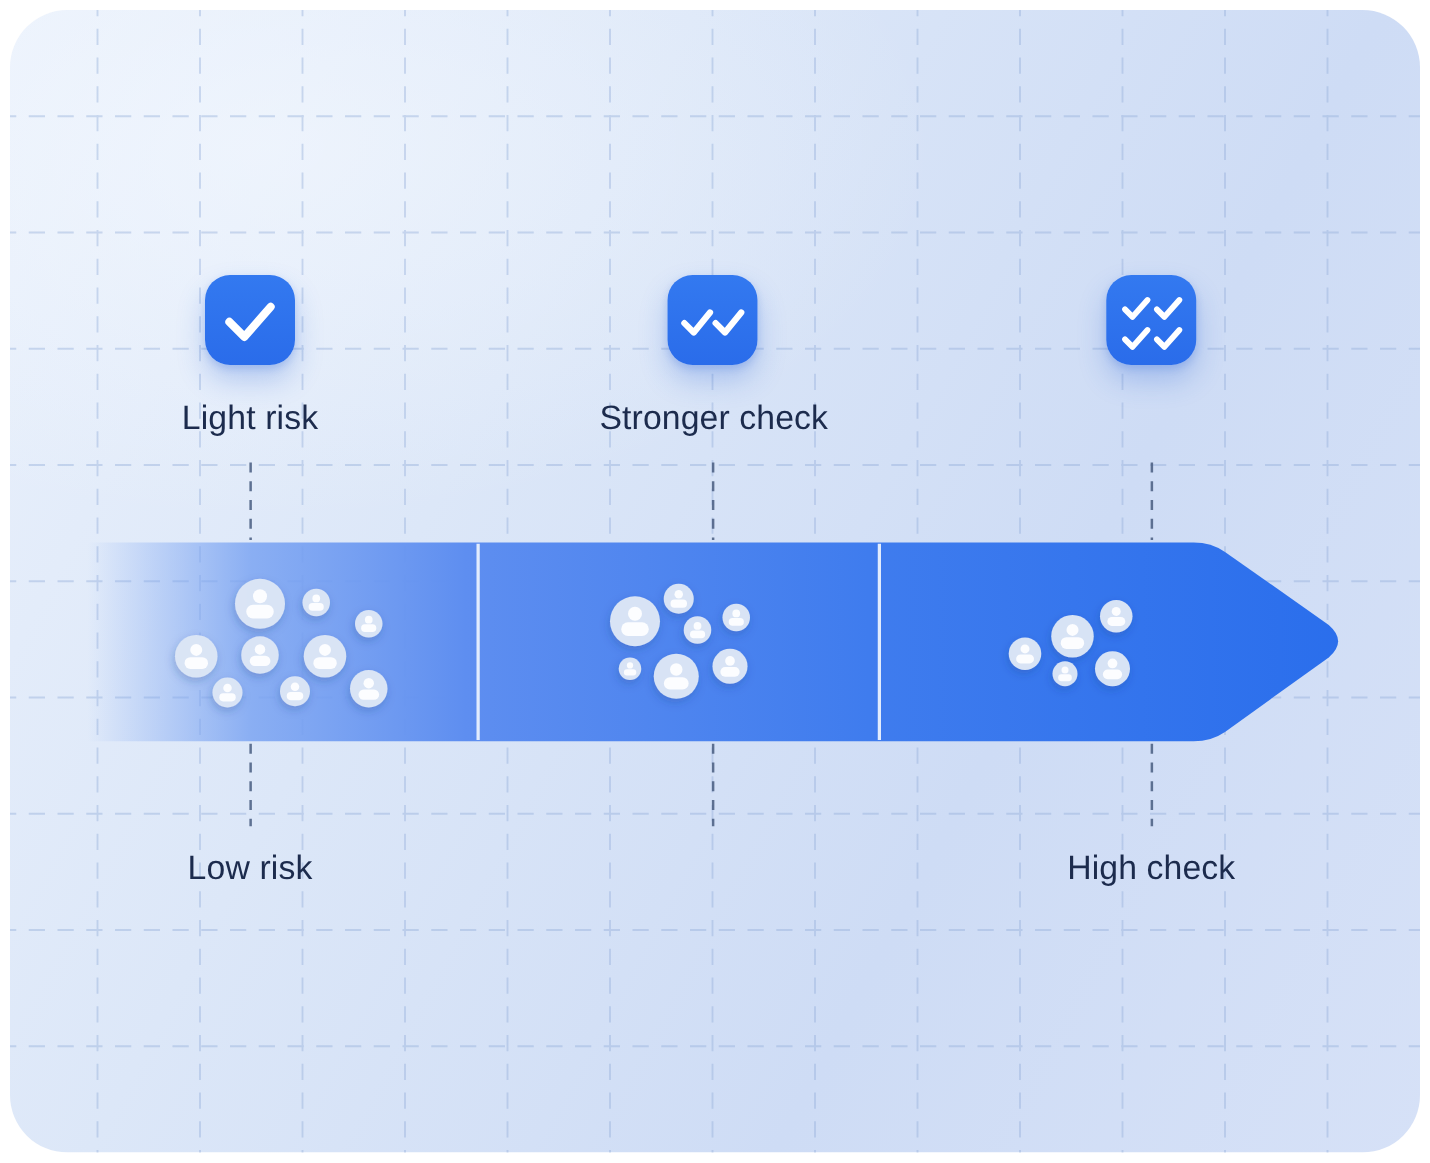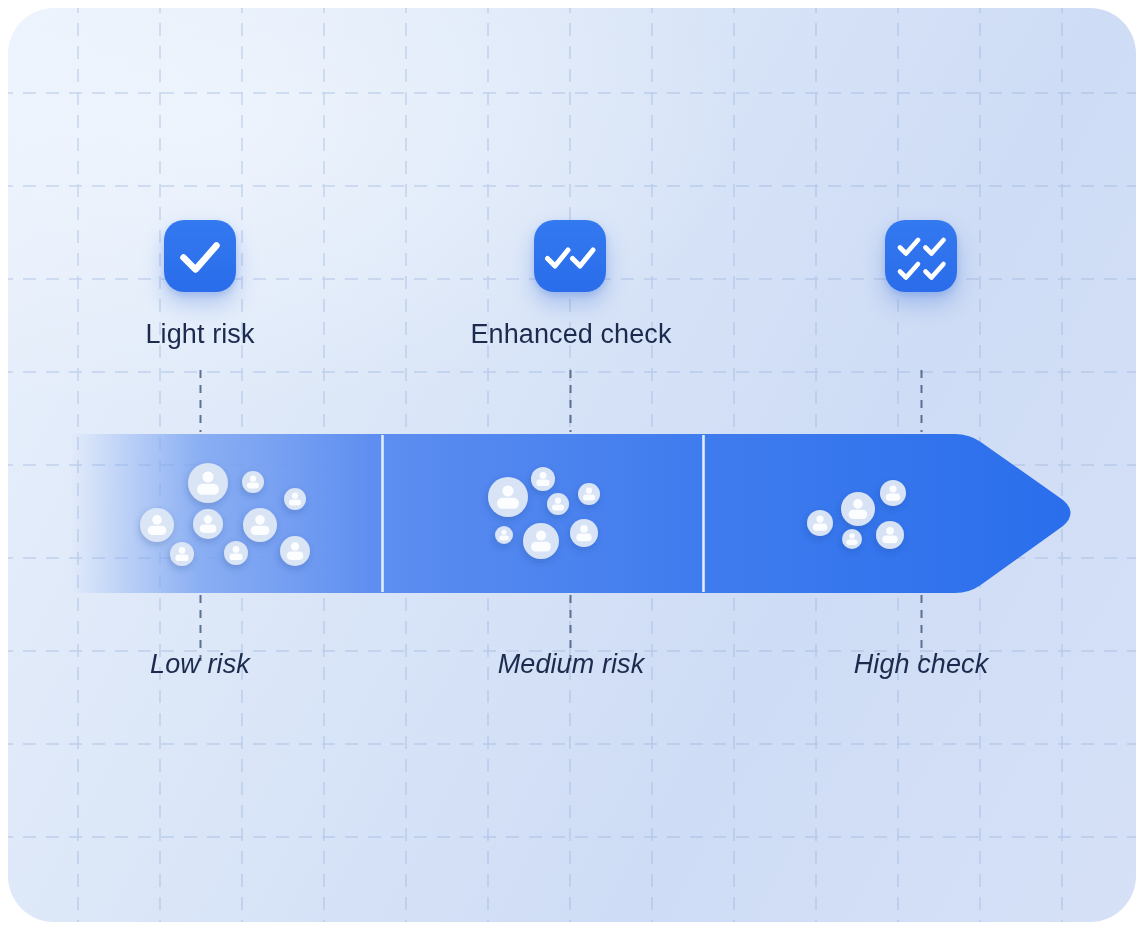--- a/index.html
+++ b/index.html
@@ -25,21 +25,21 @@
   .icon-1{left:164px;} .icon-2{left:534px;} .icon-3{left:885px;}
   .icon-1 polyline{stroke-width:6.5px;}
   .icon-2 polyline{stroke-width:5px;}
   .icon-3 polyline{stroke-width:4.6px;}
   .check-label,.risk-label{
     position:absolute;transform:translateX(-50%);white-space:nowrap;
     font-size:27px;line-height:30px;font-weight:500;color:var(--label-text);
     letter-spacing:0.1px;
   }
   .check-label{top:319px;}
-  .risk-label{top:649px;font-style:italic;}
+  .risk-label{top:679px;}
   .c1{left:200px;} .c2{left:571px;} .c3{left:921px;}
 </style>
 </head>
 <body>
 
 <div class="page" style="--icon-top: #3379F0; --icon-bottom: #2A6CEA; --check-stroke: #FFFFFF; --label-text: #1C2B4D; --bg-light: #EAF1FC; --bg-dark: #CEDCF5;">
 
   <div class="frame">
     <svg id="scene" xmlns="http://www.w3.org/2000/svg">
 <defs>
@@ -221,20 +221,19 @@
     <div class="check-icon icon-3">
       <svg viewBox="0 0 72 72">
         <polyline points="15,27.5 21,33.5 33,20"></polyline>
         <polyline points="40.5,27.5 46.5,33.5 58.5,20"></polyline>
         <polyline points="15,51.5 21,57.5 33,44"></polyline>
         <polyline points="40.5,51.5 46.5,57.5 58.5,44"></polyline>
       </svg>
     </div>
 
     <div class="check-label c1">Light risk</div>
-    <div class="check-label c2">Enhanced check</div>
+    <div class="check-label c2">Stronger check</div>
 
     <div class="risk-label c1">Low risk</div>
-    <div class="risk-label c2">Medium risk</div>
     <div class="risk-label c3">High check</div>
 
   </div>
 </div>
 
 </body></html>

